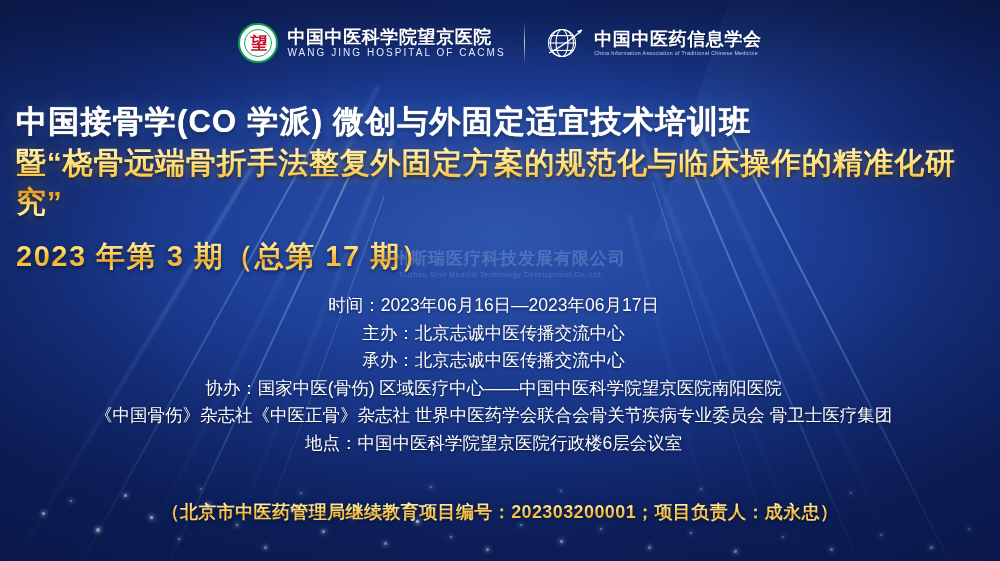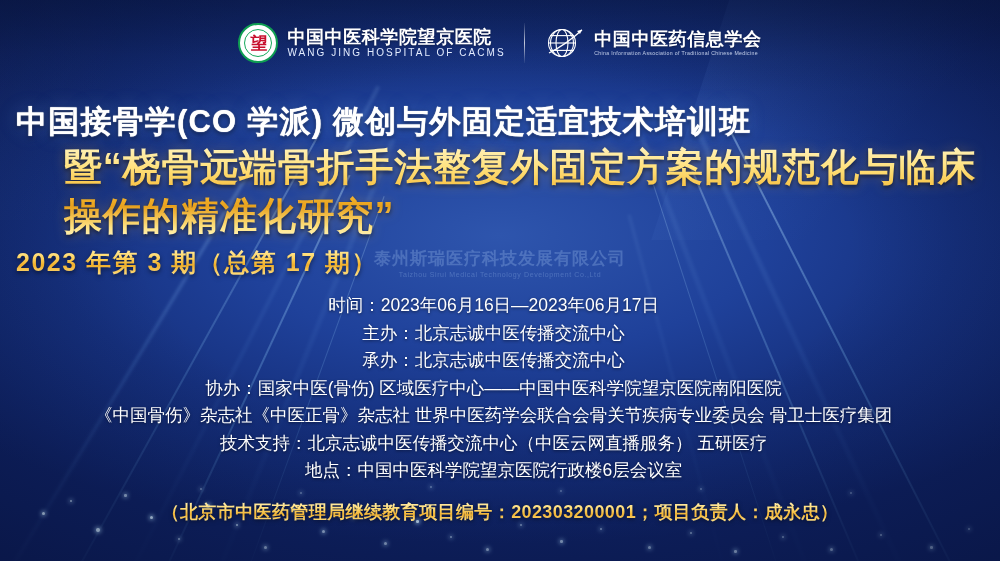--- a/index.html
+++ b/index.html
@@ -138,26 +138,26 @@
     font-weight: 700;
     letter-spacing: 0.8px;
     line-height: 1.30;
     background: linear-gradient(180deg, #fff4c4 0%, #ffe07a 26%, #f5b731 52%, #e8a11d 64%, #ffe587 86%, #fff8d8 100%);
     -webkit-background-clip: text;
     background-clip: text;
     color: transparent;
     -webkit-text-fill-color: transparent;
     filter: drop-shadow(0 2px 2px rgba(0,0,0,0.55)) drop-shadow(0 0 6px rgba(255,190,60,0.25));
   }
-  .title-gold.l2 { font-size: 38px; margin-left: 48px; }
+  .title-gold.l2 { font-size: 30px; }
   .title-gold.l3 { font-size: 30px; margin-top: 2px; }
 
   .issue-line {
-    margin-top: 4px;
-    font-size: 25px;
+    margin-top: 16px;
+    font-size: 29px;
     font-weight: 700;
     letter-spacing: 1.5px;
     background: linear-gradient(180deg, #fff2bd 0%, #ffd765 34%, #efae2a 58%, #ffdf82 88%, #fff6d4 100%);
     -webkit-background-clip: text;
     background-clip: text;
     color: transparent;
     -webkit-text-fill-color: transparent;
     filter: drop-shadow(0 2px 2px rgba(0,0,0,0.5));
     position: relative;
     z-index: 3;
@@ -327,19 +327,18 @@
     <div class="title-gold l2">暨“桡骨远端骨折手法整复外固定方案的规范化与临床操作的精准化研究”</div>
     <div class="issue-line">2023 年第 3 期（总第 17 期）</div>
   </div>
 
   <div id="details">
     <div class="detail-line">时间：2023年06月16日—2023年06月17日</div>
     <div class="detail-line">主办：北京志诚中医传播交流中心</div>
     <div class="detail-line">承办：北京志诚中医传播交流中心</div>
     <div class="detail-line">协办：国家中医(骨伤) 区域医疗中心——中国中医科学院望京医院南阳医院</div>
     <div class="detail-line">《中国骨伤》杂志社《中医正骨》杂志社  世界中医药学会联合会骨关节疾病专业委员会  骨卫士医疗集团</div>
-    <div class="detail-line">技术支持：北京志诚中医传播交流中心（中医云网直播服务） 五研医疗</div>
     <div class="detail-line">地点：中国中医科学院望京医院行政楼6层会议室</div>
   </div>
 
   <div id="footnote">（北京市中医药管理局继续教育项目编号：202303200001；项目负责人：成永忠）</div>
 
 </div>
 
 </body></html>

